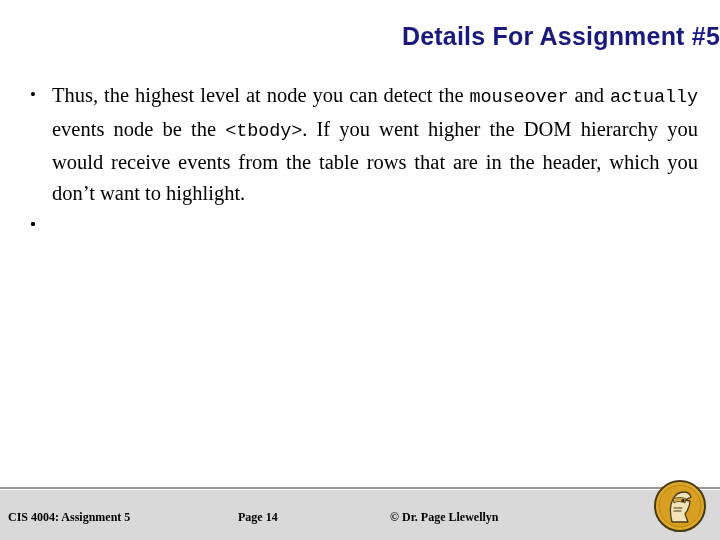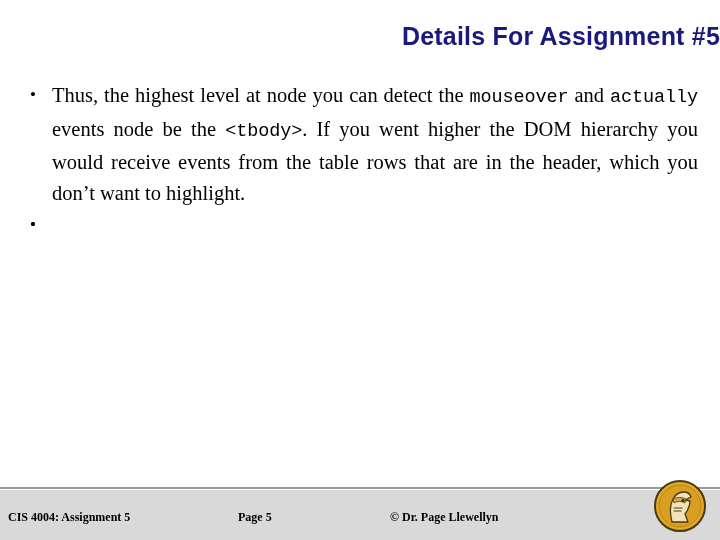--- a/index.html
+++ b/index.html
@@ -130,21 +130,21 @@
       <li>
         <span class="marker">•</span>
       </li>
 
     </ul>
   </div>
 
   <div class="footer-band">
     <div class="inner-line"></div>
     <div class="footer-text footer-left">CIS 4004:  Assignment 5</div>
-    <div class="footer-text footer-center">Page 5</div>
+    <div class="footer-text footer-center">Page 14</div>
     <div class="footer-text footer-right">© Dr. Page Llewellyn</div>
   </div>
 
   <div class="logo">
     <svg width="56" height="56" viewBox="0 0 56 56" xmlns="http://www.w3.org/2000/svg">
       <circle cx="28" cy="28" r="25" fill="#e0a92c" stroke="#4a3a10" stroke-width="2"></circle>
       <circle cx="28" cy="28" r="21" fill="#d99f22" stroke="#b8860b" stroke-width="1"></circle>
       <path d="M20 44 C18 36 17 28 21 21 C23 17 27 14 32 14 C35 14 38 16 39 19 L33 22 L38 23 C38 28 36 32 33 36 L36 44 Z" fill="#f2e2b8" stroke="#4a3a10" stroke-width="1.3" stroke-linejoin="round"></path>
       <path d="M21 21 C25 19 30 19 34 21 L33 25 C29 23 25 23 22 25 Z" fill="#cfa94a" stroke="#4a3a10" stroke-width="0.8"></path>
       <circle cx="31" cy="22.5" r="1.6" fill="#3a2c08"></circle>

